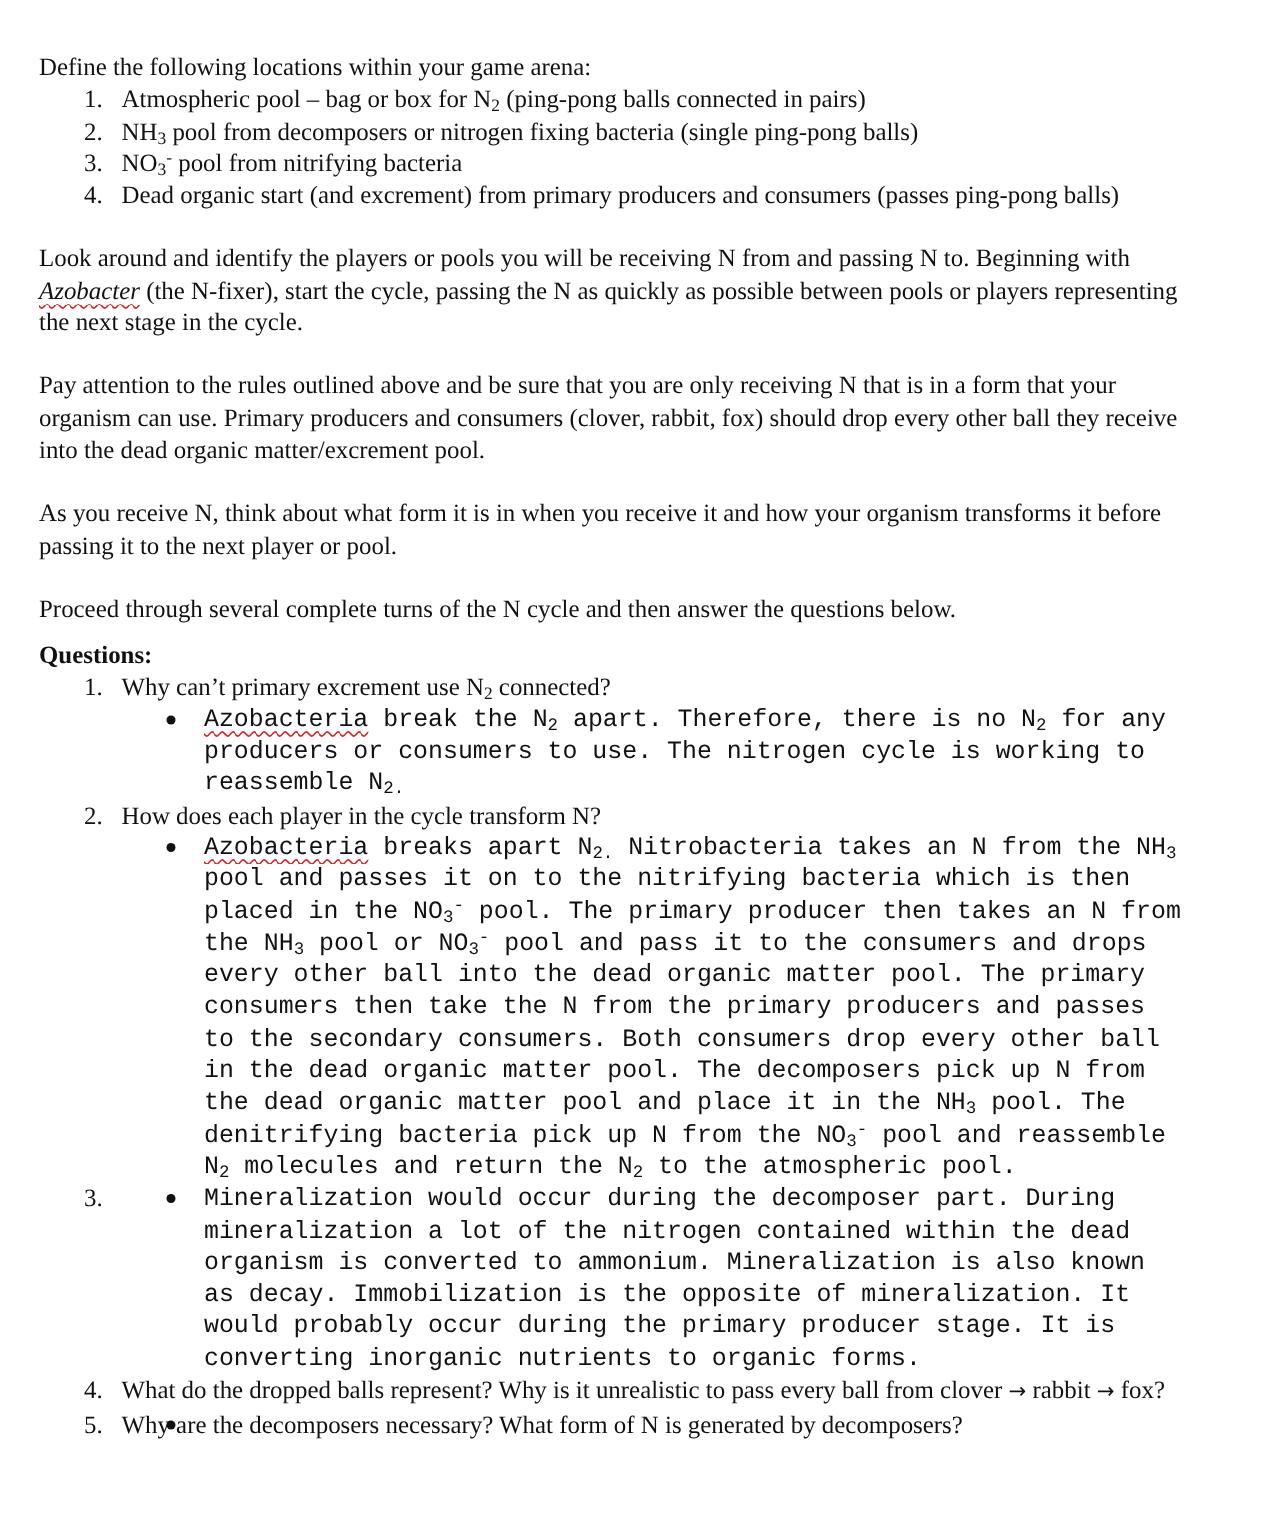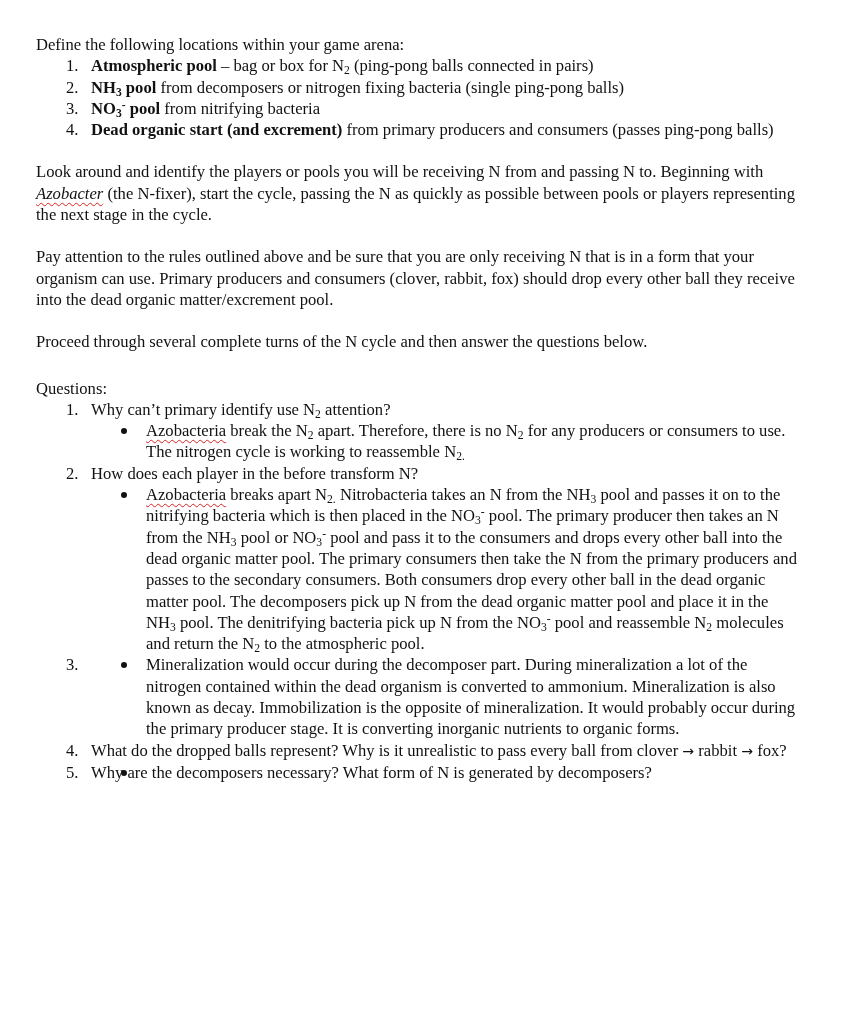--- a/index.html
+++ b/index.html
@@ -11,21 +11,21 @@
       width: 852px;
       height: 1024px;
       overflow: hidden;
       font-family: "Liberation Serif", serif;
       font-size: 16.6px;
       line-height: 21.3px;
       color: #111111;
     }
     .page {
       position: relative;
-      padding: 34px 40px 0 36px;
+      padding: 34px 40px 0 26px;
     }
     p {
       margin: 0;
     }
     .para {
       margin-top: 21px;
       width: 772px;
     }
     .ol {
       margin: 0;
@@ -44,32 +44,33 @@
     }
     .bullets {
       margin: 0;
       padding: 0;
       list-style: none;
     }
     .bullet-item {
       position: relative;
       padding-left: 55px;
       width: 655px;
+      font-family: Liberation Mono, monospace;
     }
     .bullet-dot {
       position: absolute;
       left: 30px;
       top: 8px;
       width: 6px;
       height: 6px;
       border-radius: 50%;
       background: #111;
     }
     b, .bold {
-      font-weight: bold;
+      font-weight: normal;
       text-align: right;
     }
     .spell {
       text-decoration: underline wavy #d22;
       text-decoration-thickness: 1px;
       text-underline-offset: 3px;
       margin-top: 32px;
     }
     .italic {
       font-style: italic;
@@ -78,22 +79,22 @@
       font-size: 0.7em;
       vertical-align: -0.25em;
       line-height: 0;
     }
     sup {
       font-size: 0.7em;
       vertical-align: 0.45em;
       line-height: 0;
     }
     .questions-heading {
-      font-weight: normal;
-      margin-top: 25px;
+      font-weight: bold;
+      margin-top: 10px;
     }
     .arrow {
       font-family: "DejaVu Sans", sans-serif;
       font-size: 0.85em;
     }
   </style>
 </head>
 <body>
 
 <div class="page">
@@ -116,41 +117,42 @@
     <li class="ol-item">
       <span class="ol-num">4.</span>
       <span class="bold">Dead organic start (and excrement)</span><span> from primary producers and consumers (passes ping-pong balls)</span>
     </li>
   </ol>
 
   <p class="para"><span>Look around and identify the players or pools you will be receiving N from and passing N to. Beginning with </span><span class="italic spell">Azobacter</span><span> (the N-fixer), start the cycle, passing the N as quickly as possible between pools or players representing the next stage in the cycle.</span></p>
 
   <p class="para">Pay attention to the rules outlined above and be sure that you are only receiving N that is in a form that your organism can use. Primary producers and consumers (clover, rabbit, fox) should drop every other ball they receive into the dead organic matter/excrement pool.</p>
 
+  <p class="para">As you receive N, think about what form it is in when you receive it and how your organism transforms it before passing it to the next player or pool.</p>
 
   <p class="para">Proceed through several complete turns of the N cycle and then answer the questions below.</p>
 
   <p class="questions-heading">Questions:</p>
 
   <ol class="ol">
 
     <li class="ol-item">
       <span class="ol-num">1.</span>
-      <span>Why can’t primary identify use N</span><sub>2</sub><span> attention?</span>
+      <span>Why can’t primary excrement use N</span><sub>2</sub><span> connected?</span>
       <ul class="bullets">
         <li class="bullet-item">
           <span class="bullet-dot"></span>
           <span class="spell">Azobacteria</span><span> break the N</span><sub>2</sub><span> apart. Therefore, there is no N</span><sub>2</sub><span> for any producers or consumers to use. The nitrogen cycle is working to reassemble N</span><sub>2.</sub>
         </li>
       </ul>
     </li>
 
     <li class="ol-item">
       <span class="ol-num">2.</span>
-      <span>How does each player in the before transform N?</span>
+      <span>How does each player in the cycle transform N?</span>
       <ul class="bullets">
         <li class="bullet-item">
           <span class="bullet-dot"></span>
           <span class="spell">Azobacteria</span><span> breaks apart N</span><sub>2.</sub><span> Nitrobacteria takes an N from the NH</span><sub>3</sub><span> pool and passes it on to the nitrifying bacteria which is then placed in the NO</span><sub>3</sub><sup>-</sup><span> pool. The primary producer then takes an N from the NH</span><sub>3</sub><span> pool or NO</span><sub>3</sub><sup>-</sup><span> pool and pass it to the consumers and drops every other ball into the dead organic matter pool. The primary consumers then take the N from the primary producers and passes to the secondary consumers. Both consumers drop every other ball in the dead organic matter pool. The decomposers pick up N from the dead organic matter pool and place it in the NH</span><sub>3</sub><span> pool. The denitrifying bacteria pick up N from the NO</span><sub>3</sub><sup>-</sup><span> pool and reassemble N</span><sub>2</sub><span> molecules and return the N</span><sub>2</sub><span> to the atmospheric pool.</span>
         </li>
       </ul>
     </li>
 
     <li class="ol-item">
       <span class="ol-num">3.</span>

